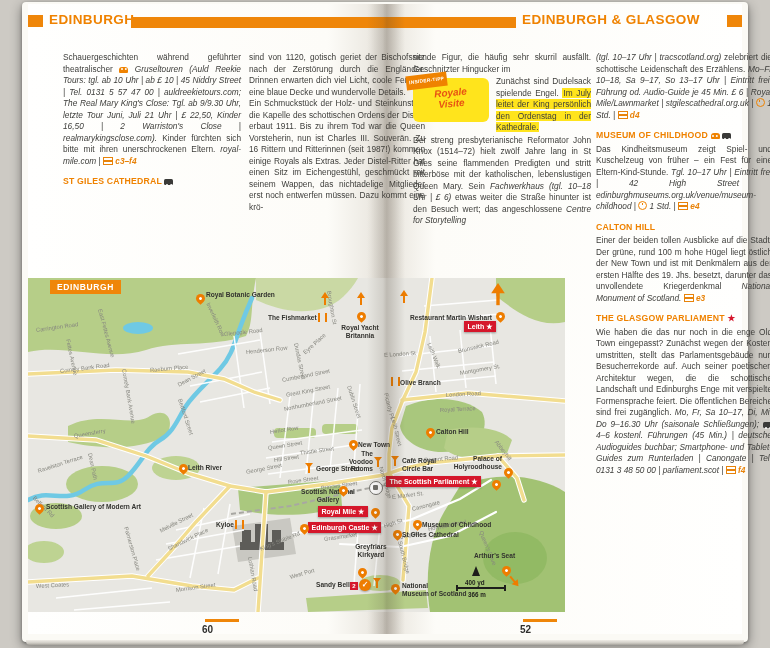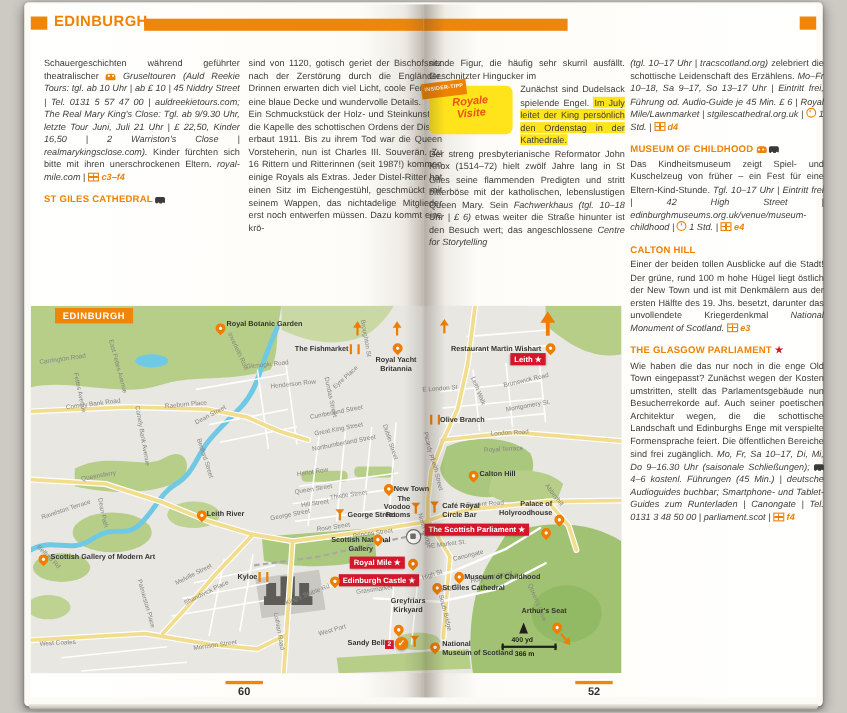--- a/index.html
+++ b/index.html
@@ -14,21 +14,21 @@
         background:linear-gradient(to left,#fffffe 0%,#fdfcf8 86%,#edeae3 96%,#dbd7cf 100%);}
   .fold{position:absolute;left:367px;top:4px;width:38px;height:630px;z-index:60;pointer-events:none;
         background:linear-gradient(to right,rgba(0,0,0,0) 0%,rgba(70,58,44,.14) 42%,rgba(70,58,44,.26) 52%,rgba(0,0,0,0) 100%);}
 
   
   .chap-tab{position:absolute;background:#ef8609;width:15px;height:12px;}
   .chap-bar{position:absolute;background:#ef8609;height:11px;}
   .chap-title{position:absolute;color:#ef8200;font-weight:800;font-size:13.5px;letter-spacing:.4px;white-space:nowrap;}
 
   
-  .col{position:absolute;font-size:8.3px;line-height:11.5px;color:#3d3d3a;text-align:justify;}
+  .col{position:absolute;font-size:8.3px;line-height:11.5px;color:#3d3d3a;text-align:justify;margin-left:23px;}
   .col .i{font-style:italic;}
   .col .hl{background:#ffe41c;padding:0 1px;}
   .col .io{color:#e8830a;font-style:italic;font-weight:bold;}
   .col .star{color:#d6182e;font-style:normal;}
   .shead{color:#ef8200;font-weight:bold;font-size:8.7px;margin:9px 0 2px;text-align:left;letter-spacing:.2px;}
   .para{margin:0 0 1px;}
   .clr{clear:both;}
 
   
   .ic{display:inline-block;vertical-align:-1px;position:relative;}
@@ -42,21 +42,21 @@
      background:linear-gradient(to right,transparent 44%,#e8830a 44%,#e8830a 56%,transparent 56%),
                 linear-gradient(to bottom,transparent 40%,#e8830a 40%,#e8830a 60%,transparent 60%);}
 
   
   .tip{float:left;width:76px;height:44px;margin:2px 7px 2px 0;position:relative;background:#ffe41c;border-radius:6px;}
   .tip::after{content:'';position:absolute;left:16px;bottom:-8px;width:0;height:0;border:8px solid transparent;border-top-color:#ffe41c;transform:skewX(28deg);}
   .tip-tag{position:absolute;left:-7px;top:-4px;background:#ef8200;color:#fff;font-size:4.8px;font-weight:bold;padding:1px 3px;transform:rotate(-7deg);letter-spacing:.3px;}
   .tip-title{position:absolute;left:0;right:0;top:9px;text-align:center;color:#e85413;font-weight:800;font-style:italic;font-size:10px;line-height:11px;transform:rotate(-5deg);white-space:pre-line;}
 
   
-  .pnum{position:absolute;font-weight:bold;font-size:10px;color:#2f2f2d;text-align:center;width:40px;}
+  .pnum{position:absolute;font-weight:bold;font-size:10px;color:#2f2f2d;width:40px;}
   .pnum::before{content:'';display:block;margin:0 auto 2px;width:34px;height:2.5px;background:#ef8609;}
 
   
   .map{position:absolute;left:28px;top:278px;width:537px;height:334px;overflow:hidden;background:#e8e7e2;}
   .map svg{position:absolute;left:0;top:0;width:100%;height:100%;}
   .mlayer{position:absolute;left:0;top:0;width:100%;height:100%;}
   .ml{position:absolute;transform-origin:left center;white-space:pre-line;}
   .ml.st{font-size:5.8px;color:#86867f;white-space:nowrap;}
   .ml.poi{font-size:6.6px;font-weight:bold;color:#33332f;line-height:7.5px;}
   .ml.ctr{text-align:center;}
@@ -92,20 +92,21 @@
 <div class="stage">
   <div class="book"></div>
   <div class="page-left"></div>
   <div class="page-right"></div>
 
   <div class="chap-tab" style="left:28px;top:15px;"></div>
   <div class="chap-title" style="left:49px;top:12px;">EDINBURGH</div>
   <div class="chap-bar" style="left:131px;top:17px;width:254px;"></div>
 
   <div class="chap-bar" style="left:385px;top:17px;width:131px;"></div>
+  <div class="chap-title" style="left:522px;top:12px;">EDINBURGH &amp; GLASGOW</div>
   <div class="chap-tab" style="left:727px;top:15px;"></div>
 
   <div class="col" style="left:40px;top:52px;width:178px;height:224px;">
     <div class="para"><span>Schauergeschichten während geführter theatralischer </span><span class="ic ic-family"></span><span class="i"> Gruseltouren (Auld Reekie Tours: tgl. ab 10 Uhr | ab £ 10 | 45 Niddry Street | Tel. 0131 5 57 47 00 | auldreekietours.com; The Real Mary King's Close: Tgl. ab 9/9.30 Uhr, letzte Tour Juni, Juli 21 Uhr | £ 22,50, Kinder 16,50 | 2 Warriston's Close | realmarykingsclose.com).</span><span> Kinder fürchten sich bitte mit ihren unerschrockenen Eltern. </span><span class="i">royal-mile.com</span><span> | </span><span class="ic ic-map"></span><span class="io"> c3–f4</span></div>
     <div class="shead"><span>ST GILES CATHEDRAL </span><span class="ic ic-bus"></span></div>
   </div>
 
   <div class="col" style="left:226px;top:52px;width:176px;height:224px;">
     <div class="para"><span>sind von 1120, gotisch geriet der Bischofssitz nach der Zerstörung durch die Engländer. Drinnen erwarten dich viel Licht, coole Fenster, eine blaue Decke und wundervolle Details.</span><br><span>Ein Schmuckstück der Holz- und Steinkunst ist die Kapelle des schottischen Ordens der Distel, erbaut 1911. Bis zu ihrem Tod war die Queen Vorsteherin, nun ist Charles III. Souverän. Zu 16 Rittern und Ritterinnen (seit 1987!) kommen einige Royals als Extras. Jeder Distel-Ritter hat einen Sitz im Eichengestühl, geschmückt mit seinem Wappen, das nichtadelige Mitglieder erst noch entwerfen müssen. Dazu kommt eine krö-</span></div>
   </div>

